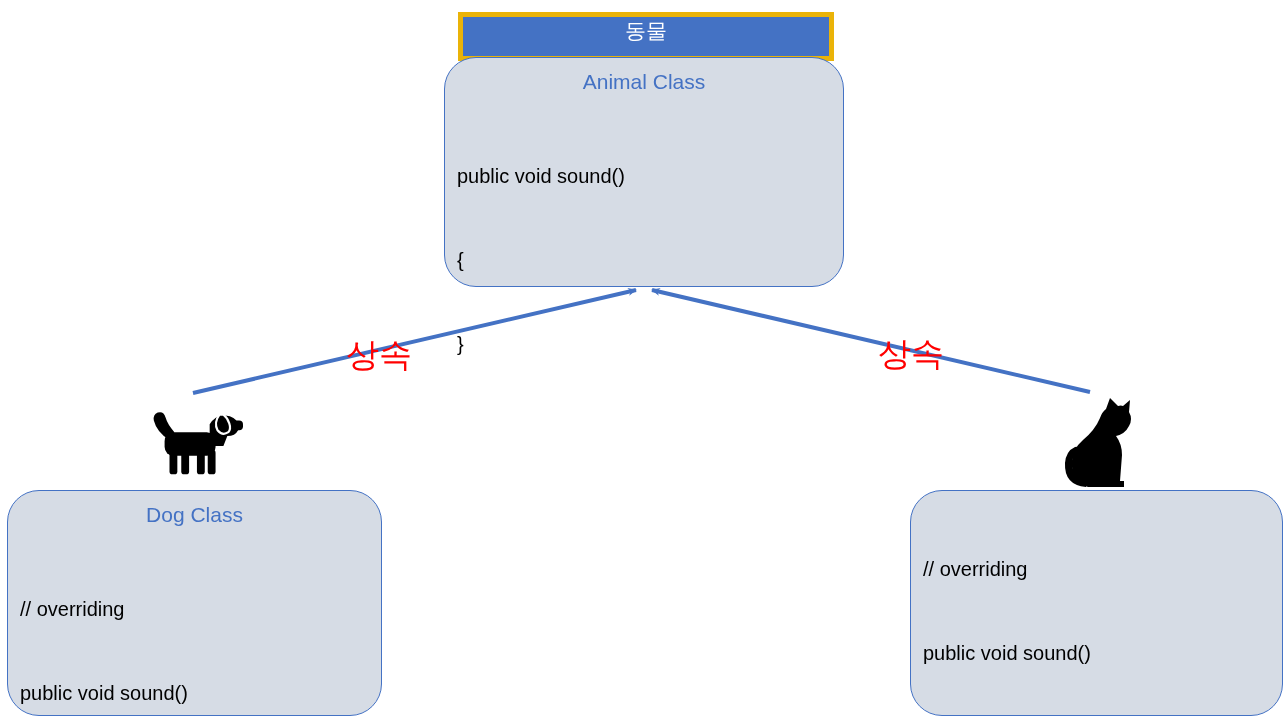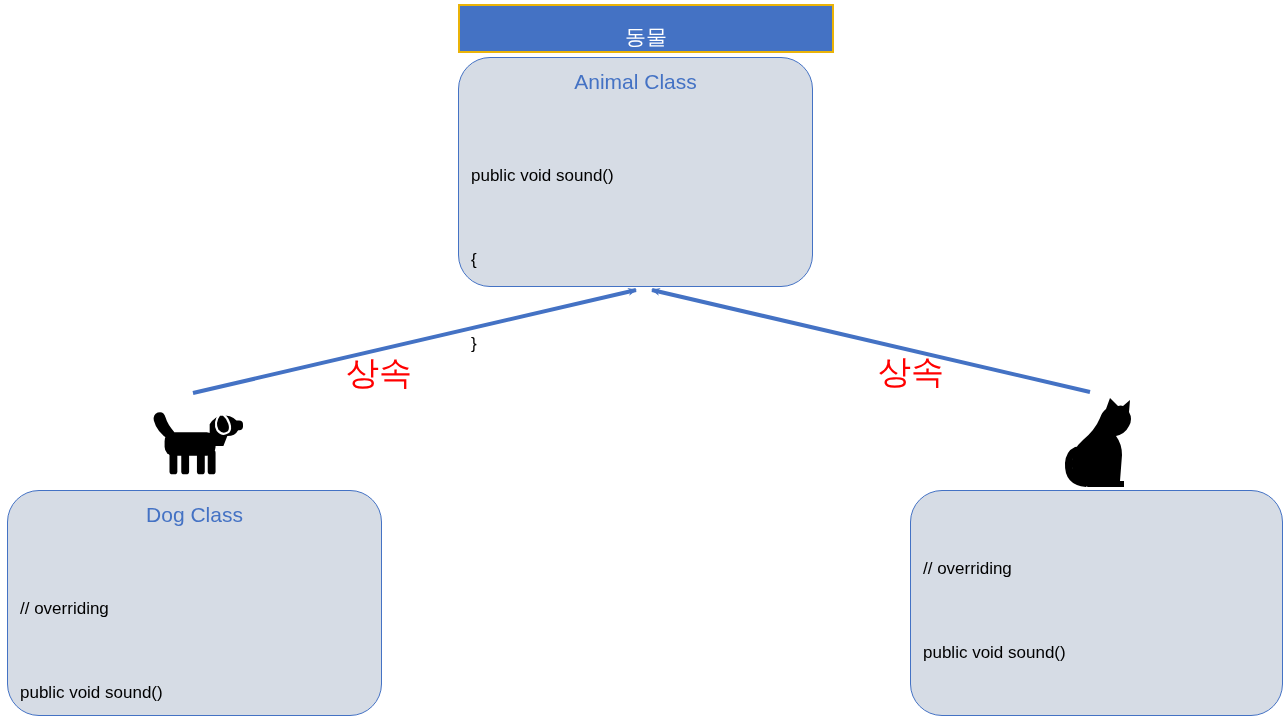--- a/index.html
+++ b/index.html
@@ -16,56 +16,55 @@
     position: absolute;
     left: 0; top: 0;
     width: 1286px; height: 721px;
     pointer-events: none;
   }
   .edge-line { stroke: var(--accent, #4472C4); stroke-width: 4; fill: none; }
   .arrow-head { fill: var(--accent, #4472C4); }
 
   .parent-header {
     position: absolute;
-    left: 458px; top: 4px;
+    left: 458px; top: 12px;
     width: 376px; height: 49px;
     background: var(--accent, #4472C4);
-    border: 2px solid #eab308;
-    display: flex; align-items: flex-end; justify-content: center;
+    border: 5px solid #eab308;
+    display: flex; align-items: flex-start; justify-content: center;
     color: #ffffff;
     font-size: 21px;
   }
   .class-box {
     position: absolute;
     background: var(--box_fill, #D6DCE5);
     border: 1.5px solid var(--accent, #4472C4);
     border-radius: 32px;
     padding: 8px 12px 0 12px;
   }
-  .box-animal { left: 458px; top: 57px;  width: 355px; height: 230px; }
+  .box-animal { left: 444px; top: 57px;  width: 400px; height: 230px; }
   .box-dog    { left: 7px;   top: 490px; width: 375px; height: 226px; }
   .box-cat    { left: 910px; top: 490px; width: 373px; height: 226px; }
   .box-title {
     text-align: center;
     color: var(--accent, #4472C4);
     font-size: 21px;
     margin: 4px 0 12px 0;
   }
   .code {
     color: var(--code_text, #000000);
-    font-size: 17px;
+    font-size: 20px;
     line-height: 28px;
     white-space: pre;
   }
   .inherit-label {
     position: absolute;
     color: var(--label_red, #FF0000);
     font-size: 33px;
     line-height: 1;
-    margin-top: 18px;
   }
   .label-left  { left: 346px; top: 338px; }
   .label-right { left: 878px; top: 337px; }
   .animal-icon { position: absolute; }
   .icon-dog { left: 145px;  top: 406px; width: 98px; height: 72px; }
   .icon-cat { left: 1060px; top: 397px; width: 72px; height: 92px; }
 </style>
 </head>
 <body>
 

